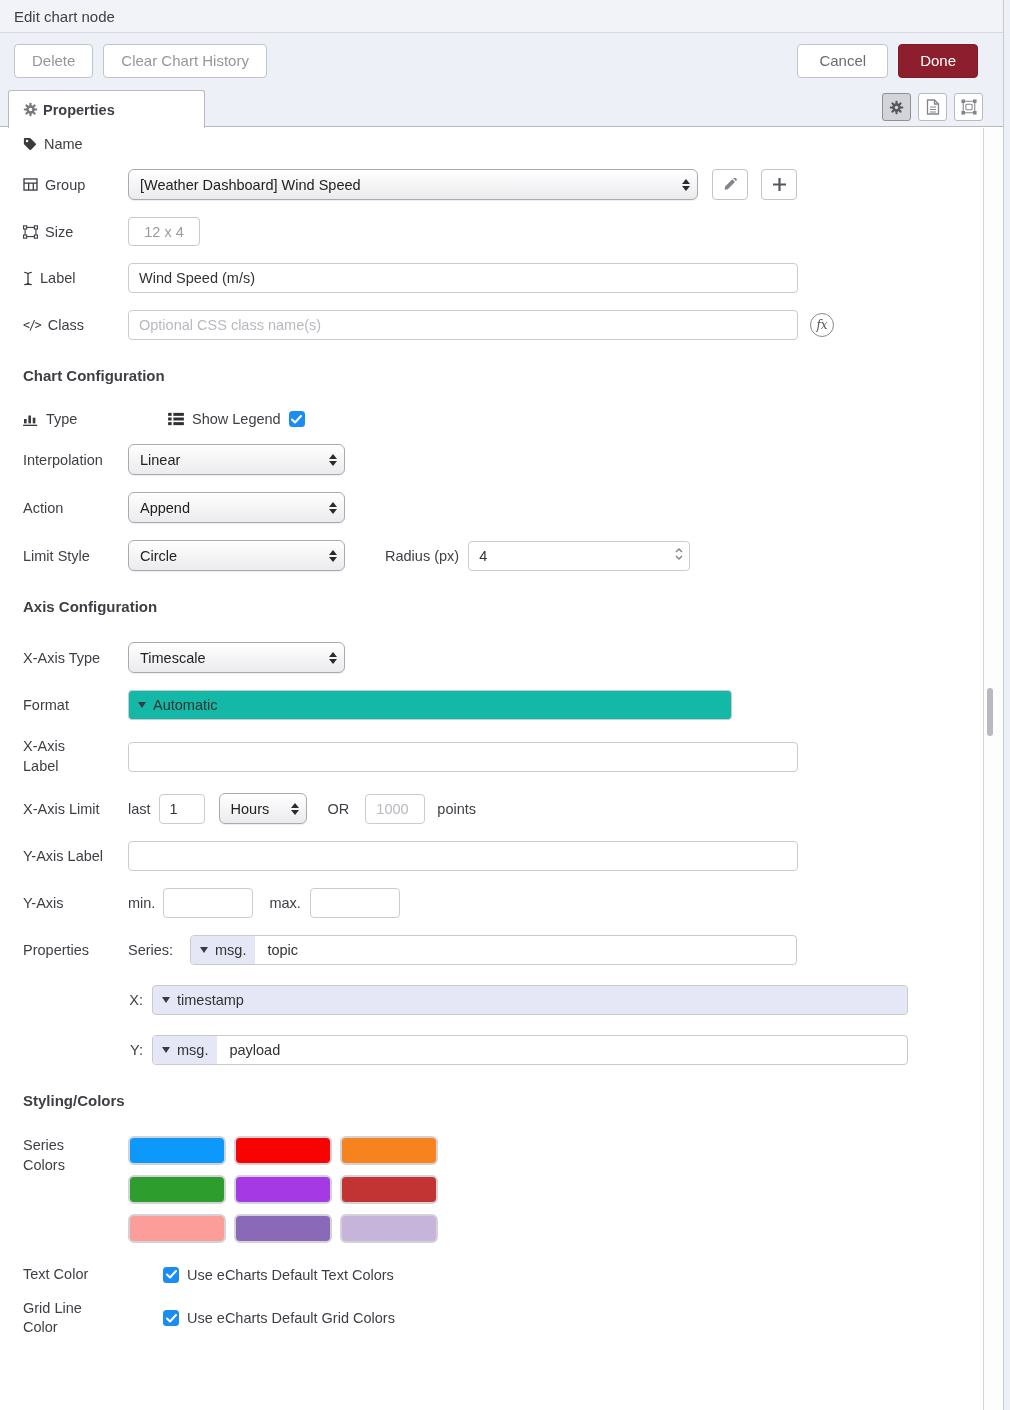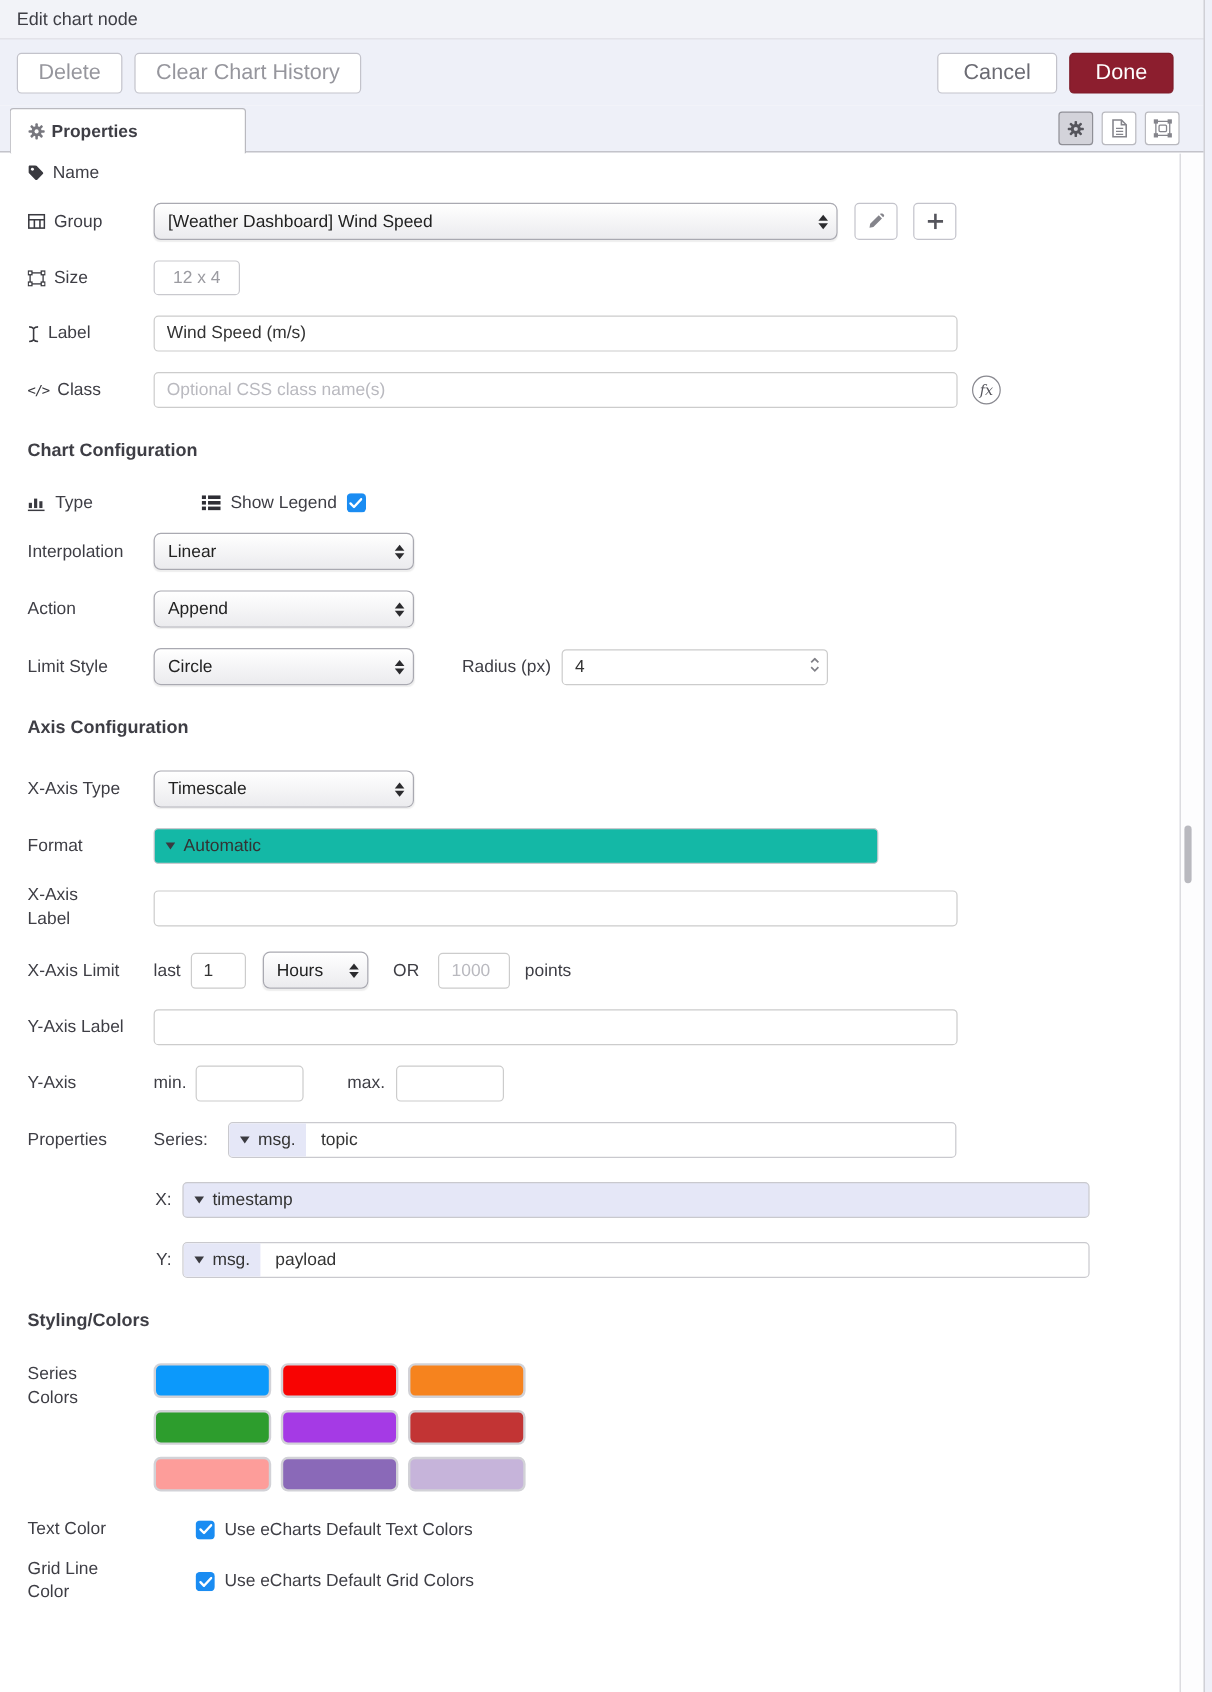--- a/index.html
+++ b/index.html
@@ -9,21 +9,21 @@
 
   
   .dlg-header { height:33px; background:#f2f3f8; border-bottom:1px solid #d9d9df;
     display:flex; align-items:center; padding-left:14px; }
   .dlg-title { font-size:15px; font-weight:normal; color:#3e3e45; }
 
   .btn-bar { height:55px; background:#eef0f8; display:flex; align-items:center;
     justify-content:space-between; padding:0 32px 0 14px; }
   .btn-group { display:flex; gap:10px; }
   .btn { height:34px; background:#fff; border:1px solid #c3c3cb; border-radius:4px;
-    font-size:18px; padding:0 17px; display:flex; align-items:center; cursor:pointer; }
+    font-size:15px; padding:0 17px; display:flex; align-items:center; cursor:pointer; }
   .btn.muted { color:#96969d; }
   .btn.cancel { color:#6b6b73; padding:0 21px; }
   .btn.done { color:#fff; border-color:#7e1b28; padding:0 21px; }
 
   .tab-bar { height:39px; background:#eef0f8; border-bottom:1px solid #b9b9bf; position:relative; }
   .tab { position:absolute; left:8px; top:2px; width:197px; height:38px; background:#fff;
     border:1px solid #b9b9bf; border-bottom:none; border-radius:3px 3px 0 0; z-index:2;
     display:flex; align-items:center; gap:5px; padding-left:14px; }
   .tab-label { font-size:14.5px; font-weight:bold; color:#3e3e45; }
   .tab-icons { position:absolute; right:27px; top:5px; display:flex; gap:7px; }
@@ -403,21 +403,21 @@
 
     <div class="frow">
       <span class="flabel">Y-Axis Label</span>
       <input class="tin w-main" value="" style="">
     </div>
 
     <div class="frow">
       <span class="flabel">Y-Axis</span>
       <span>min.</span>
       <input class="tin" style="width: 90px; margin-left: 8px;">
-      <span style="margin-left:36px">max.</span>
+      <span style="margin-left:16px">max.</span>
       <input class="tin" style="width: 90px; margin-left: 9px;">
     </div>
 
     <div class="frow" style="margin-bottom:20px">
       <span class="flabel">Properties</span>
       <span style="width:62px">Series:</span>
       <div class="ti w607">
         <span class="ti-chip" style="background: rgb(229, 231, 247);">
           <span class="ti-caret"></span>
           <span class="ti-type">msg.</span>

